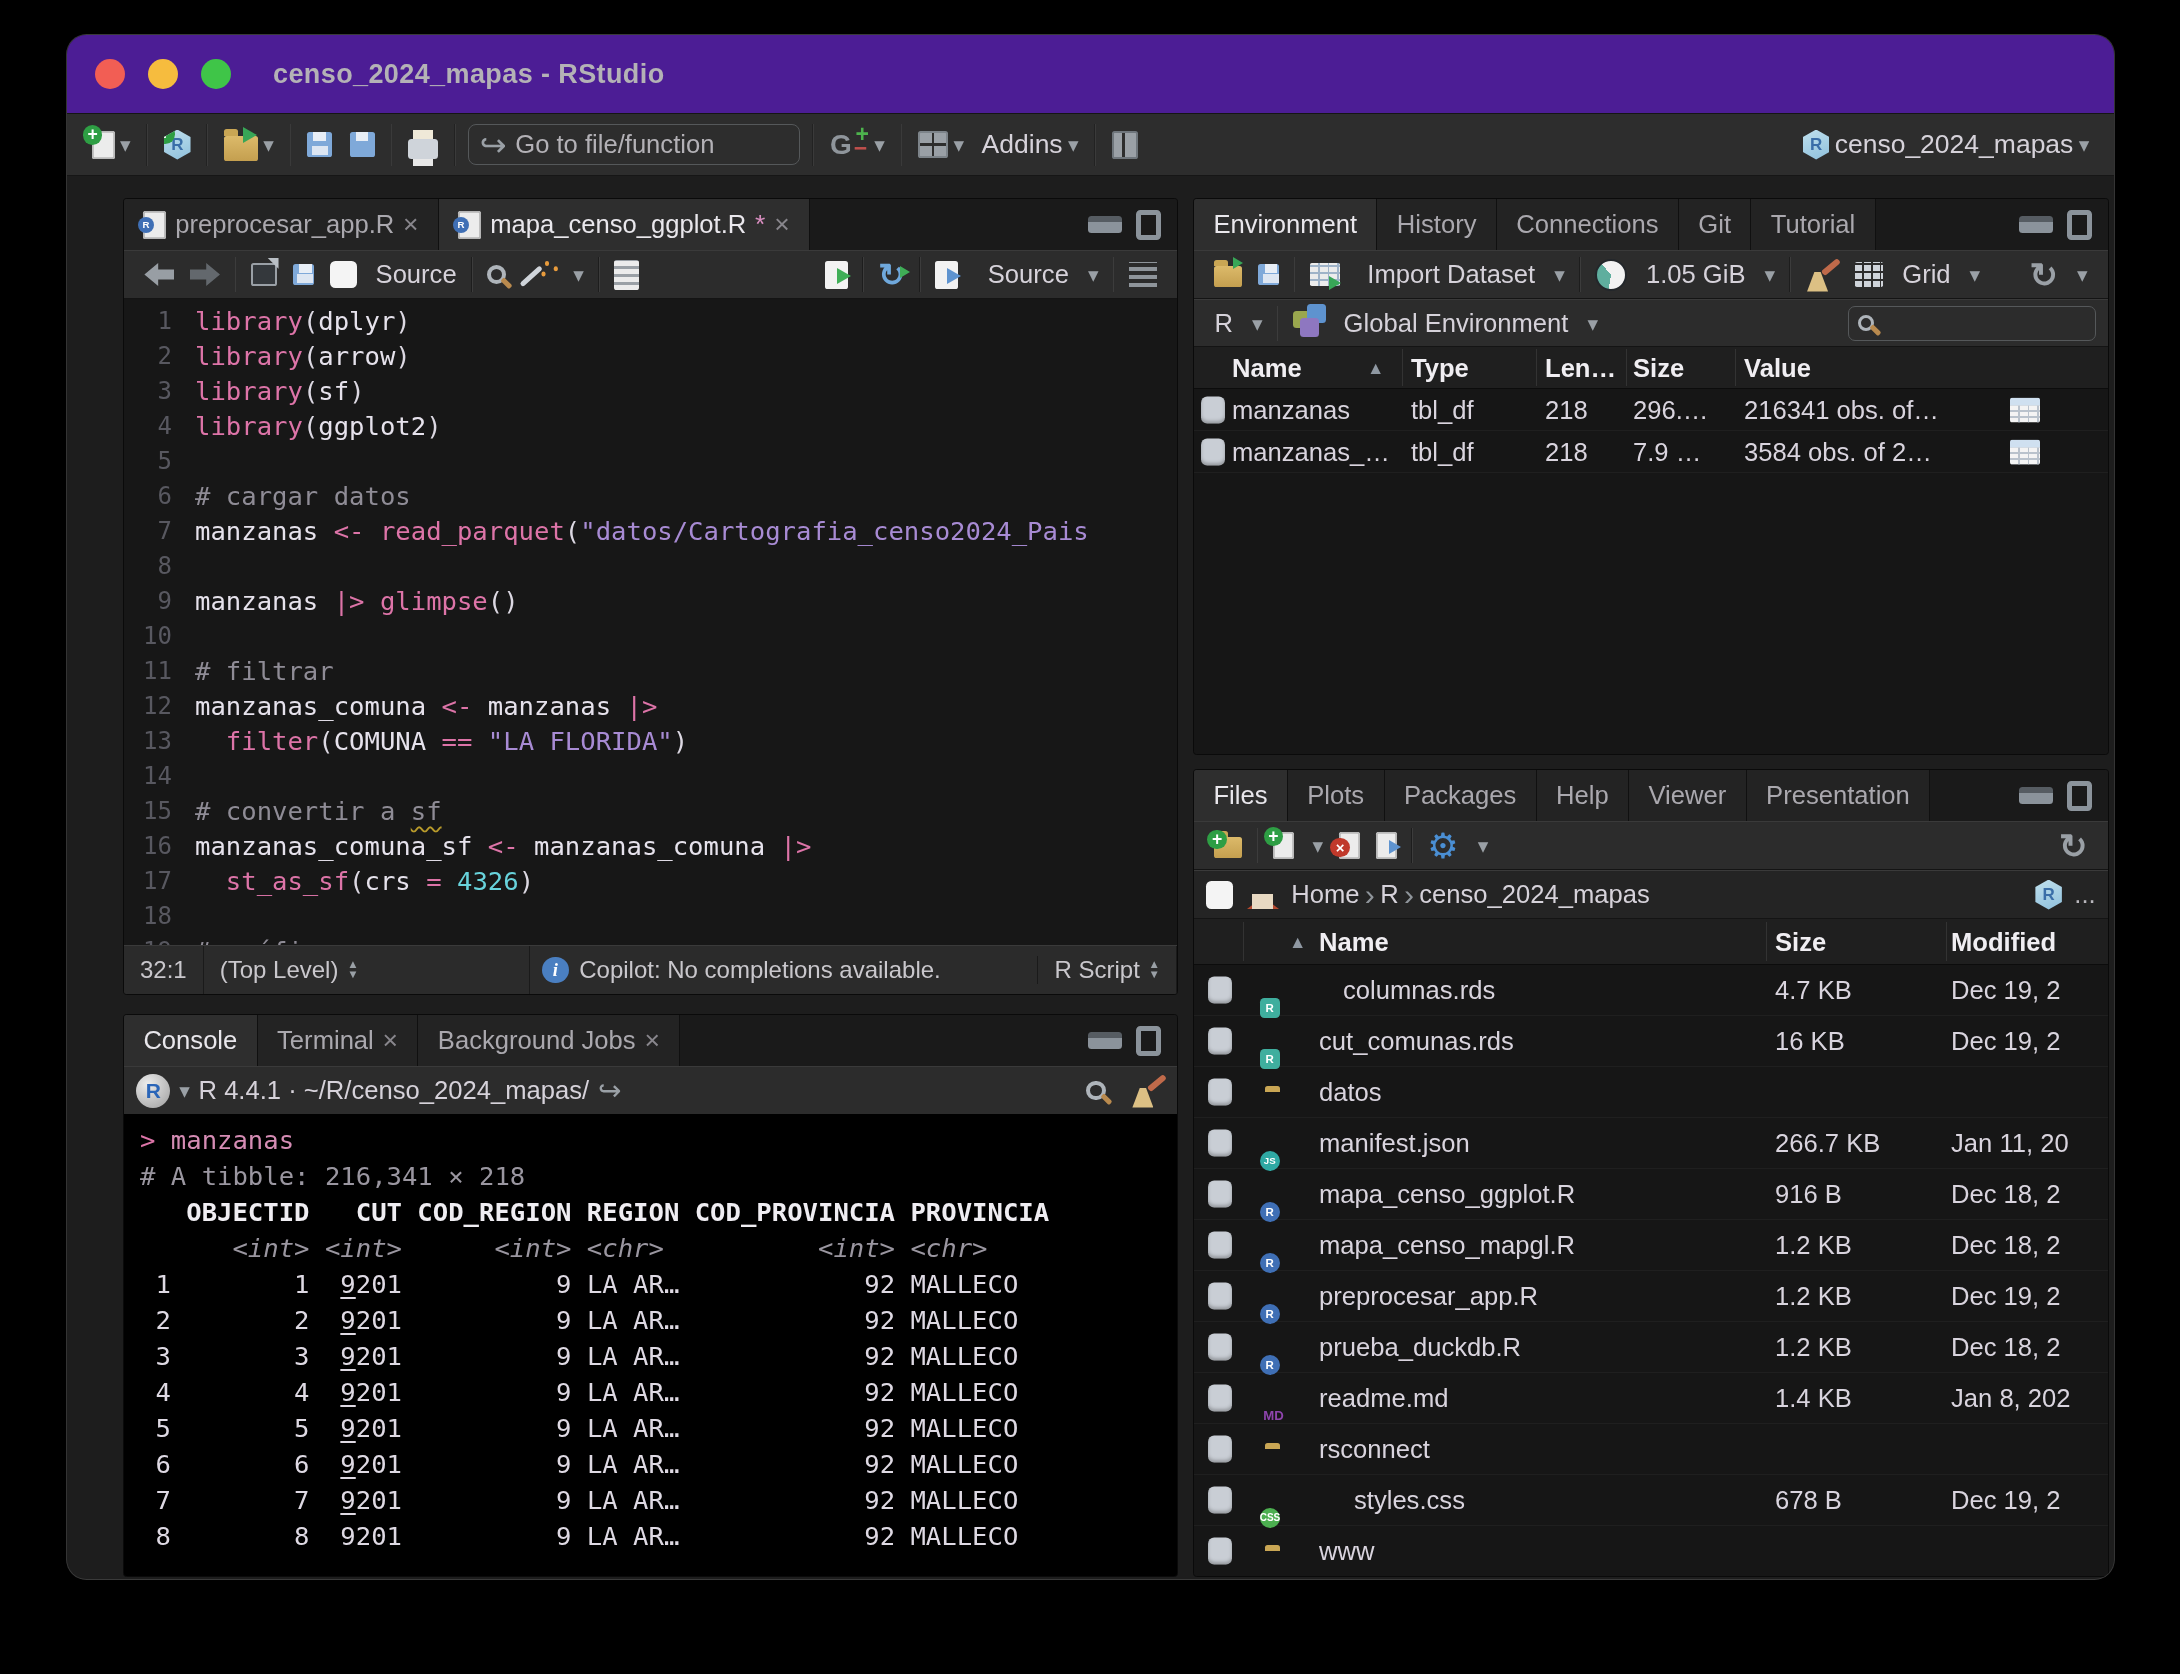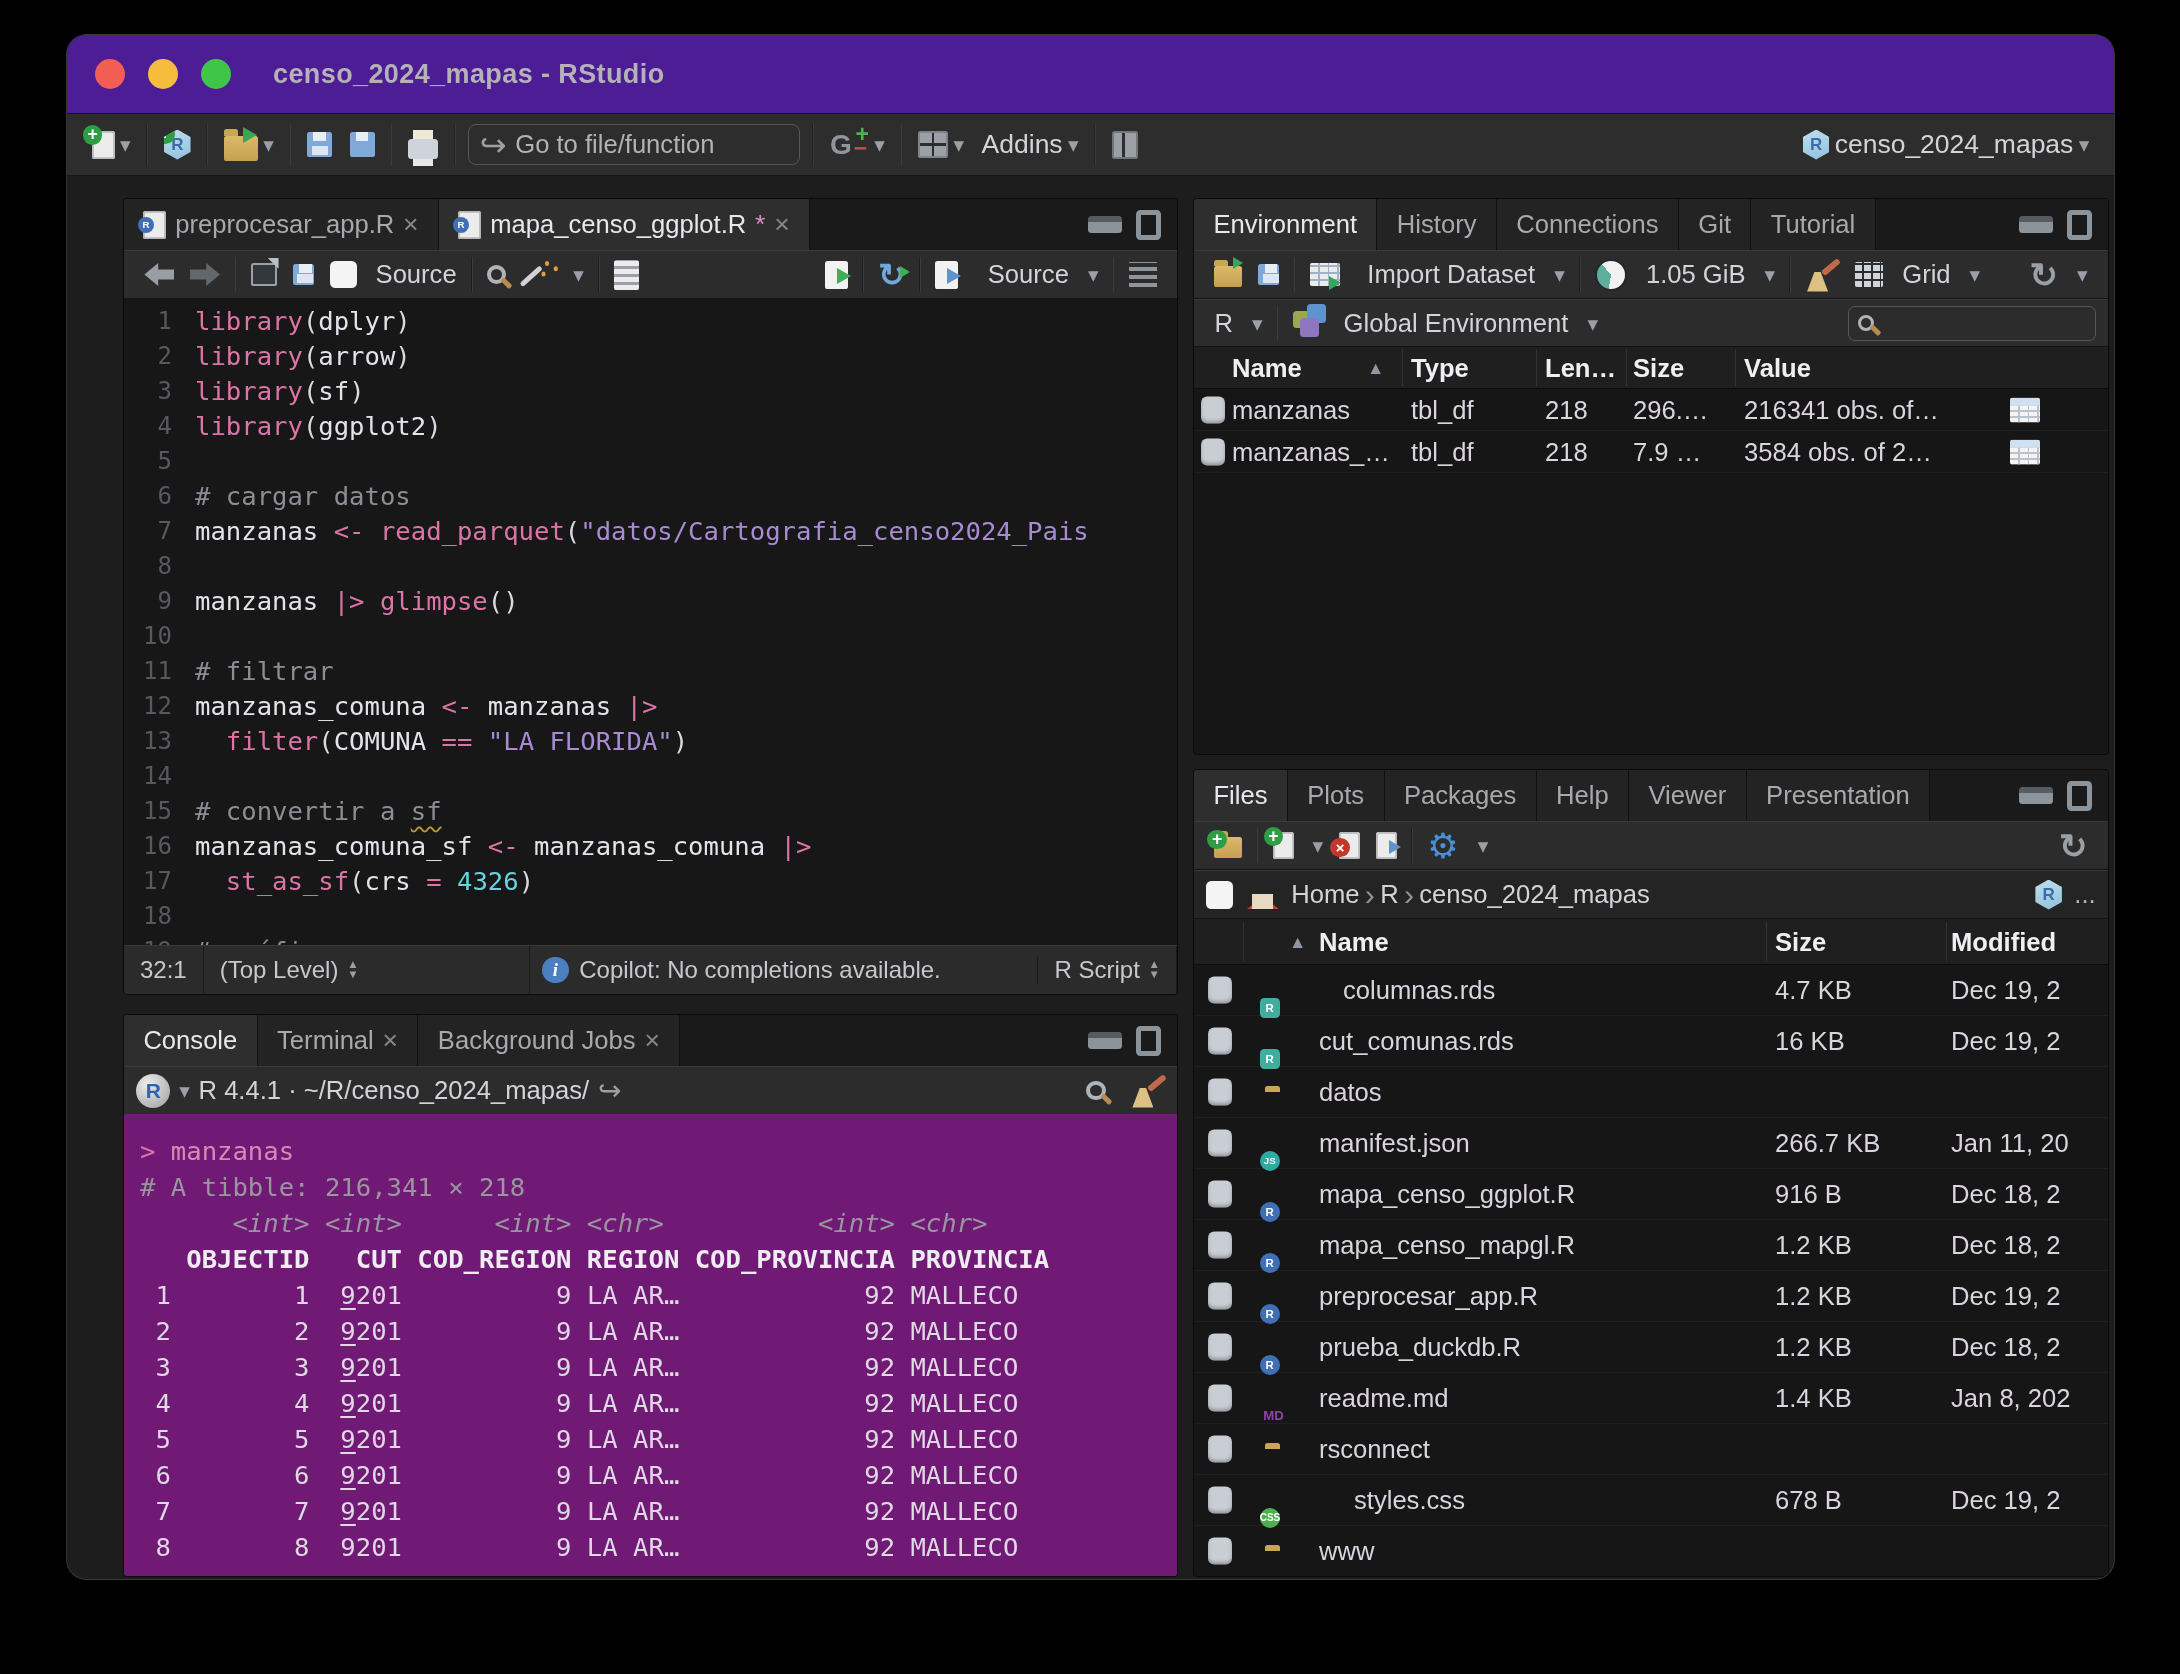--- a/index.html
+++ b/index.html
@@ -122,22 +122,22 @@
   .st-cell { display:flex; align-items:center; gap:8.8px; padding:0 16px; height:100%; border-right:0.9px solid #1a1a1a; }
   .st-mid { flex:1; border-right:0.9px solid #1a1a1a; display:flex; align-items:center; gap:10.6px; padding-left:12.4px; }
   .spin { display:flex; flex-direction:column; font-size:11.5px; color:#9aa0a6; line-height:9.7px; }
   .info { width:26.5px; height:26.5px; border-radius:50%; background:#4a7fc1; color:#fff; flex:none;
           font:italic bold 18.5px/26.5px "Liberation Serif",serif; text-align:center; }
   
   .chead { height:49px; background:#2c2c2c; border-top:0.9px solid #3a3a3a; border-bottom:0.9px solid #141414;
            display:flex; align-items:center; padding:0 12.4px; gap:8.8px; color:#d6d2da; font-size:25.6px; }
   .rlogo { width:34px; height:34px; border-radius:50%; background:radial-gradient(circle at 35% 30%,#ededed,#9d9d9d);
            color:#2a65b8; font:bold 21px/34px "Liberation Sans"; text-align:center; }
-  .ccontent { position:absolute; left:0; top:99px; right:0; bottom:0; background:#701a75; overflow:hidden;
-              font-family:"DejaVu Sans Mono", monospace; padding:19px 0 0 16px; }
+  .ccontent { position:absolute; left:0; top:99px; right:0; bottom:0; background:#000000; overflow:hidden;
+              font-family:"DejaVu Sans Mono", monospace; padding:8px 0 0 16px; }
   .cln { height:36px; line-height:36px; font-size:25.6px; white-space:pre; }
   .pr { color:#dd74a8; } .cmd { color:#d58cb4; } .meta { color:#9a96a0; }
   .hdr { color:#efedf2; font-weight:bold; } .typ { color:#9a96a0; font-style:italic; }
   .out { color:#ded9e3; } .u { text-decoration:underline; text-underline-offset:4.4px; }
   
   .thead { position:relative; background:#1f1f1f; border-bottom:0.9px solid #0c0c0c; color:#f0eef2;
            font-size:25.6px; font-weight:bold; }
   .cell { position:absolute; top:50%; transform:translateY(-50%); white-space:nowrap; }
   .vline { position:absolute; top:6%; bottom:6%; width:0.9px; background:#333; }
   .row { position:relative; border-bottom:0.9px solid #1f1f1f; color:#d9d4de; font-size:25.6px; }
@@ -411,22 +411,22 @@
       <span class="crt">▾</span>
       <span>R 4.4.1 · ~/R/censo_2024_mapas/</span>
       <span class="curva" style="font-size:28px">↪</span>
       <span class="spacer"></span>
       <span class="mg"></span>
       <span class="broom" style="margin-left:16px"></span>
     </div>
     <div class="ccontent" id="console-out">
         <div class="cln"><span class="pr">&gt; </span><span class="cmd">manzanas</span></div>
         <div class="cln"><span class="meta"># A tibble: 216,341 × 218</span></div>
+        <div class="cln"><span class="hdr">   OBJECTID   CUT COD_REGION REGION COD_PROVINCIA PROVINCIA</span></div>
         <div class="cln"><span class="typ">      &lt;int&gt; &lt;int&gt;      &lt;int&gt; &lt;chr&gt;          &lt;int&gt; &lt;chr&gt;</span></div>
-        <div class="cln"><span class="hdr">   OBJECTID   CUT COD_REGION REGION COD_PROVINCIA PROVINCIA</span></div>
         <div class="cln"><span class="out"> 1        1  </span><span class="out u">9</span><span class="out">201          9 LA AR…            92 MALLECO</span></div>
         <div class="cln"><span class="out"> 2        2  </span><span class="out u">9</span><span class="out">201          9 LA AR…            92 MALLECO</span></div>
         <div class="cln"><span class="out"> 3        3  </span><span class="out u">9</span><span class="out">201          9 LA AR…            92 MALLECO</span></div>
         <div class="cln"><span class="out"> 4        4  </span><span class="out u">9</span><span class="out">201          9 LA AR…            92 MALLECO</span></div>
         <div class="cln"><span class="out"> 5        5  </span><span class="out u">9</span><span class="out">201          9 LA AR…            92 MALLECO</span></div>
         <div class="cln"><span class="out"> 6        6  </span><span class="out u">9</span><span class="out">201          9 LA AR…            92 MALLECO</span></div>
         <div class="cln"><span class="out"> 7        7  </span><span class="out u">9</span><span class="out">201          9 LA AR…            92 MALLECO</span></div>
         <div class="cln"><span class="out"> 8        8  </span><span class="out">9201          9 LA AR…            92 MALLECO</span></div>
       </div>
   </div>

